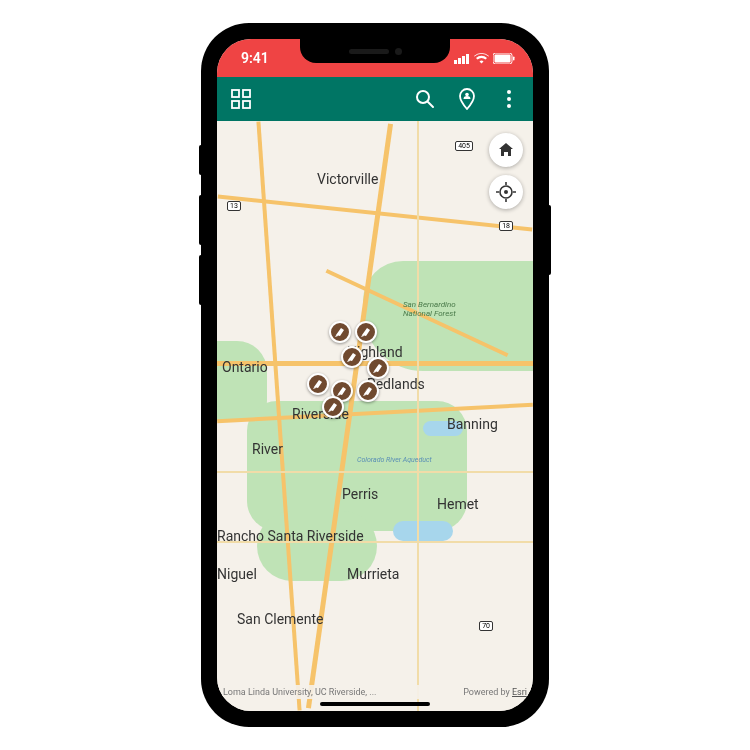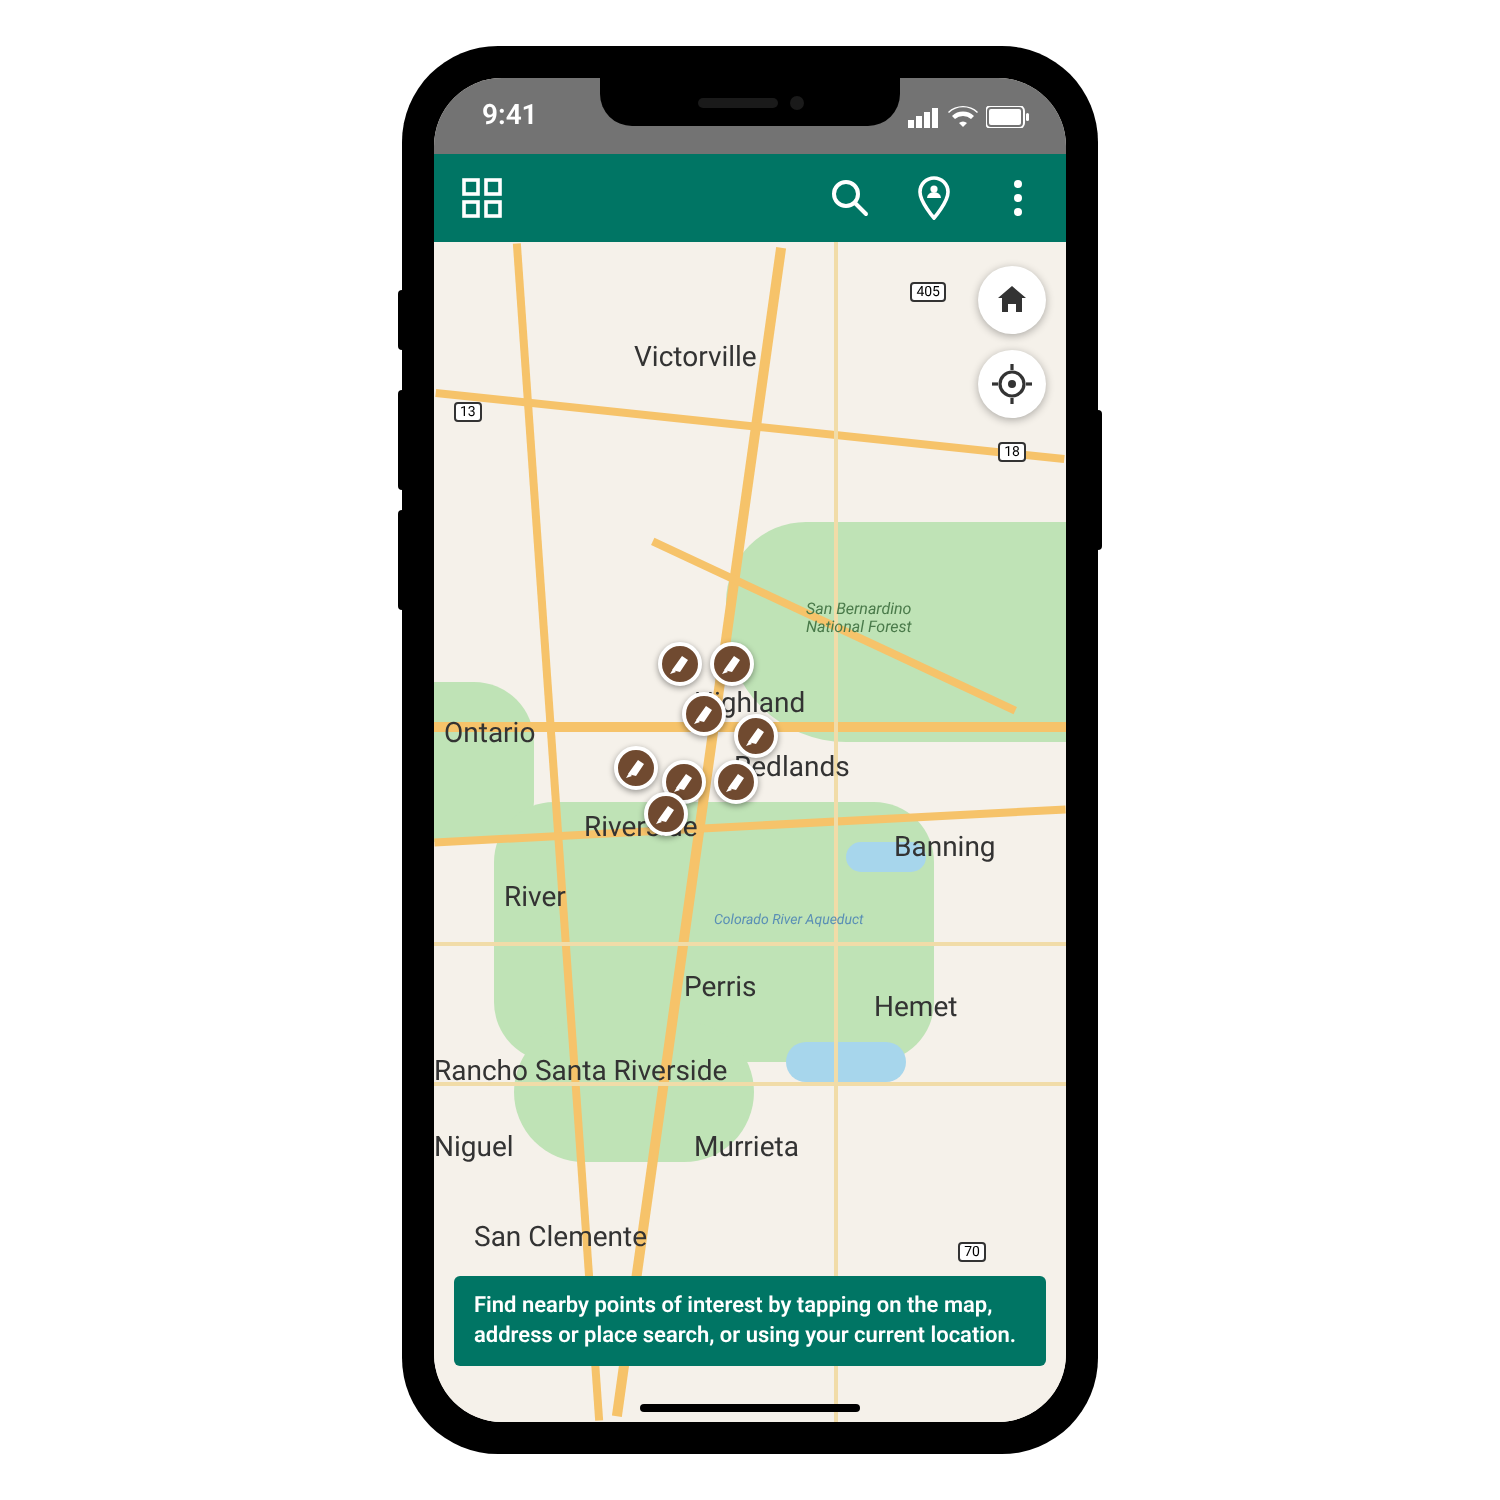--- a/index.html
+++ b/index.html
@@ -37,21 +37,21 @@
     z-index: 50;
     display:flex; align-items:center; justify-content:center; gap:6px;
   }
   .notch::before { content:""; width:40px; height:5px; background:#1a1a1a; border-radius:3px; }
   .notch::after { content:""; width:7px; height:7px; background:#1a1a1a; border-radius:50%; }
   .home-ind {
     position:absolute; bottom:5px; left:50%; transform:translateX(-50%);
     width:110px; height:4px; background:#000; border-radius:3px; z-index:50;
   }
   .status-bar {
-    height: 38px; background:#737373; color:#fff;
+    height: 38px; background:#ef4444; color:#fff;
     display:flex; justify-content:space-between; align-items:center;
     padding: 0 18px 0 24px; font-size:14px; font-weight:600;
     position:relative; z-index:40;
   }
   .status-right { display:flex; gap:4px; align-items:center; }
   .app-bar {
     height: 44px; background:#007564; color:#fff;
     display:flex; align-items:center; justify-content:space-between;
     padding: 0 10px;
   }
@@ -272,18 +272,23 @@
         <svg width="20" height="20" viewBox="0 0 20 20">
             <circle cx="10" cy="10" r="6" fill="none" stroke="#333" stroke-width="1.6"></circle>
             <circle cx="10" cy="10" r="2" fill="#333"></circle>
             <line x1="10" y1="0" x2="10" y2="3" stroke="#333" stroke-width="1.6"></line>
             <line x1="10" y1="17" x2="10" y2="20" stroke="#333" stroke-width="1.6"></line>
             <line x1="0" y1="10" x2="3" y2="10" stroke="#333" stroke-width="1.6"></line>
             <line x1="17" y1="10" x2="20" y2="10" stroke="#333" stroke-width="1.6"></line>
           </svg>
       </div>
 
-      <div class="hint">Find nearby points of interest by tapping on the map, address or place search, or using your current location.</div>
-
+
+      <div class="attribution">
+        <span>Loma Linda University, UC Riverside, ...</span>
+        <span>
+          <span>Powered by </span><a href="#">Esri</a>
+        </span>
+      </div>
     </div>
 
   </div>
 </div>
 
 </body></html>

